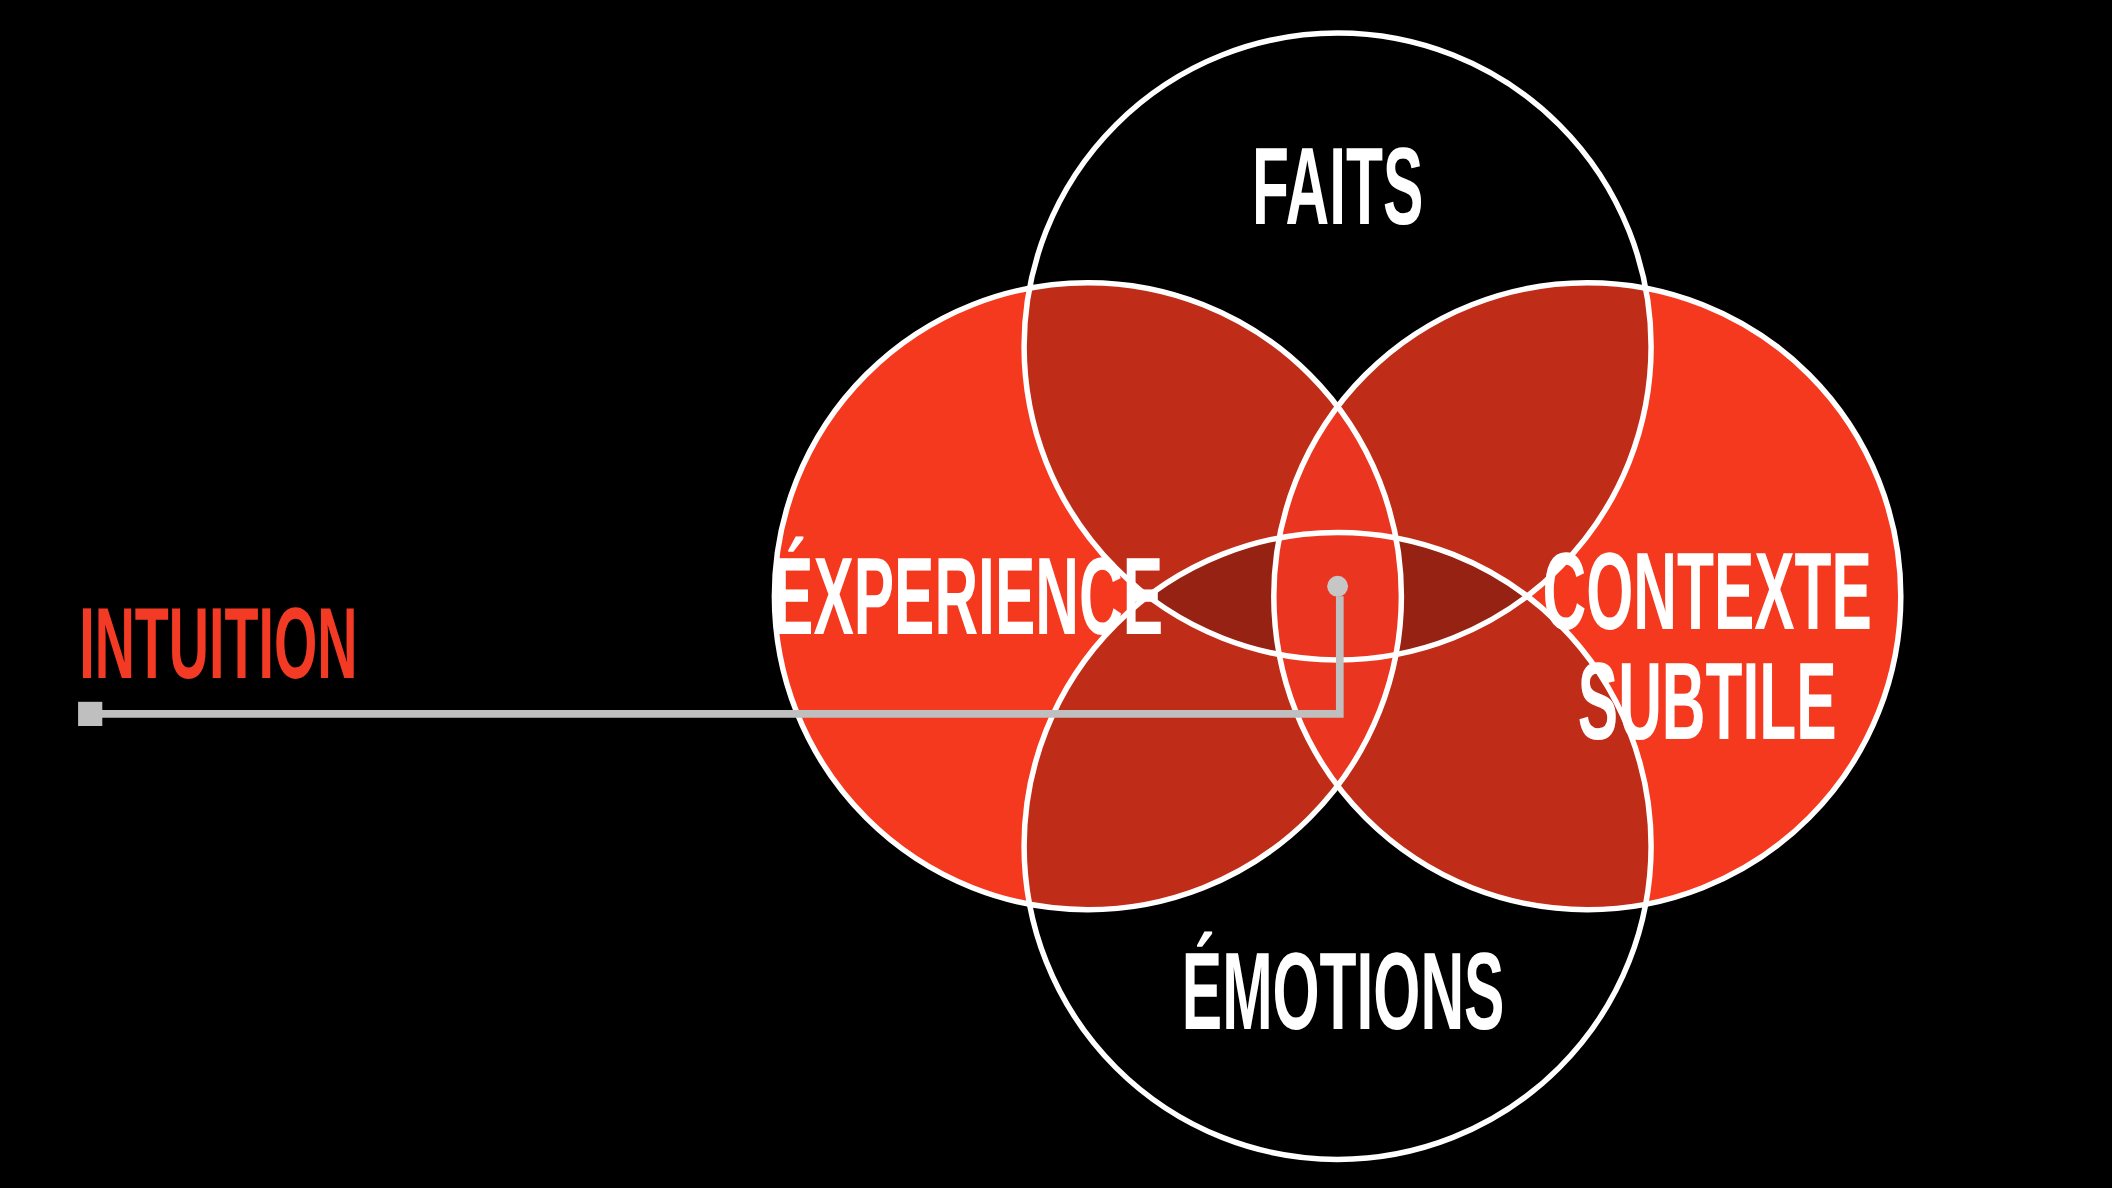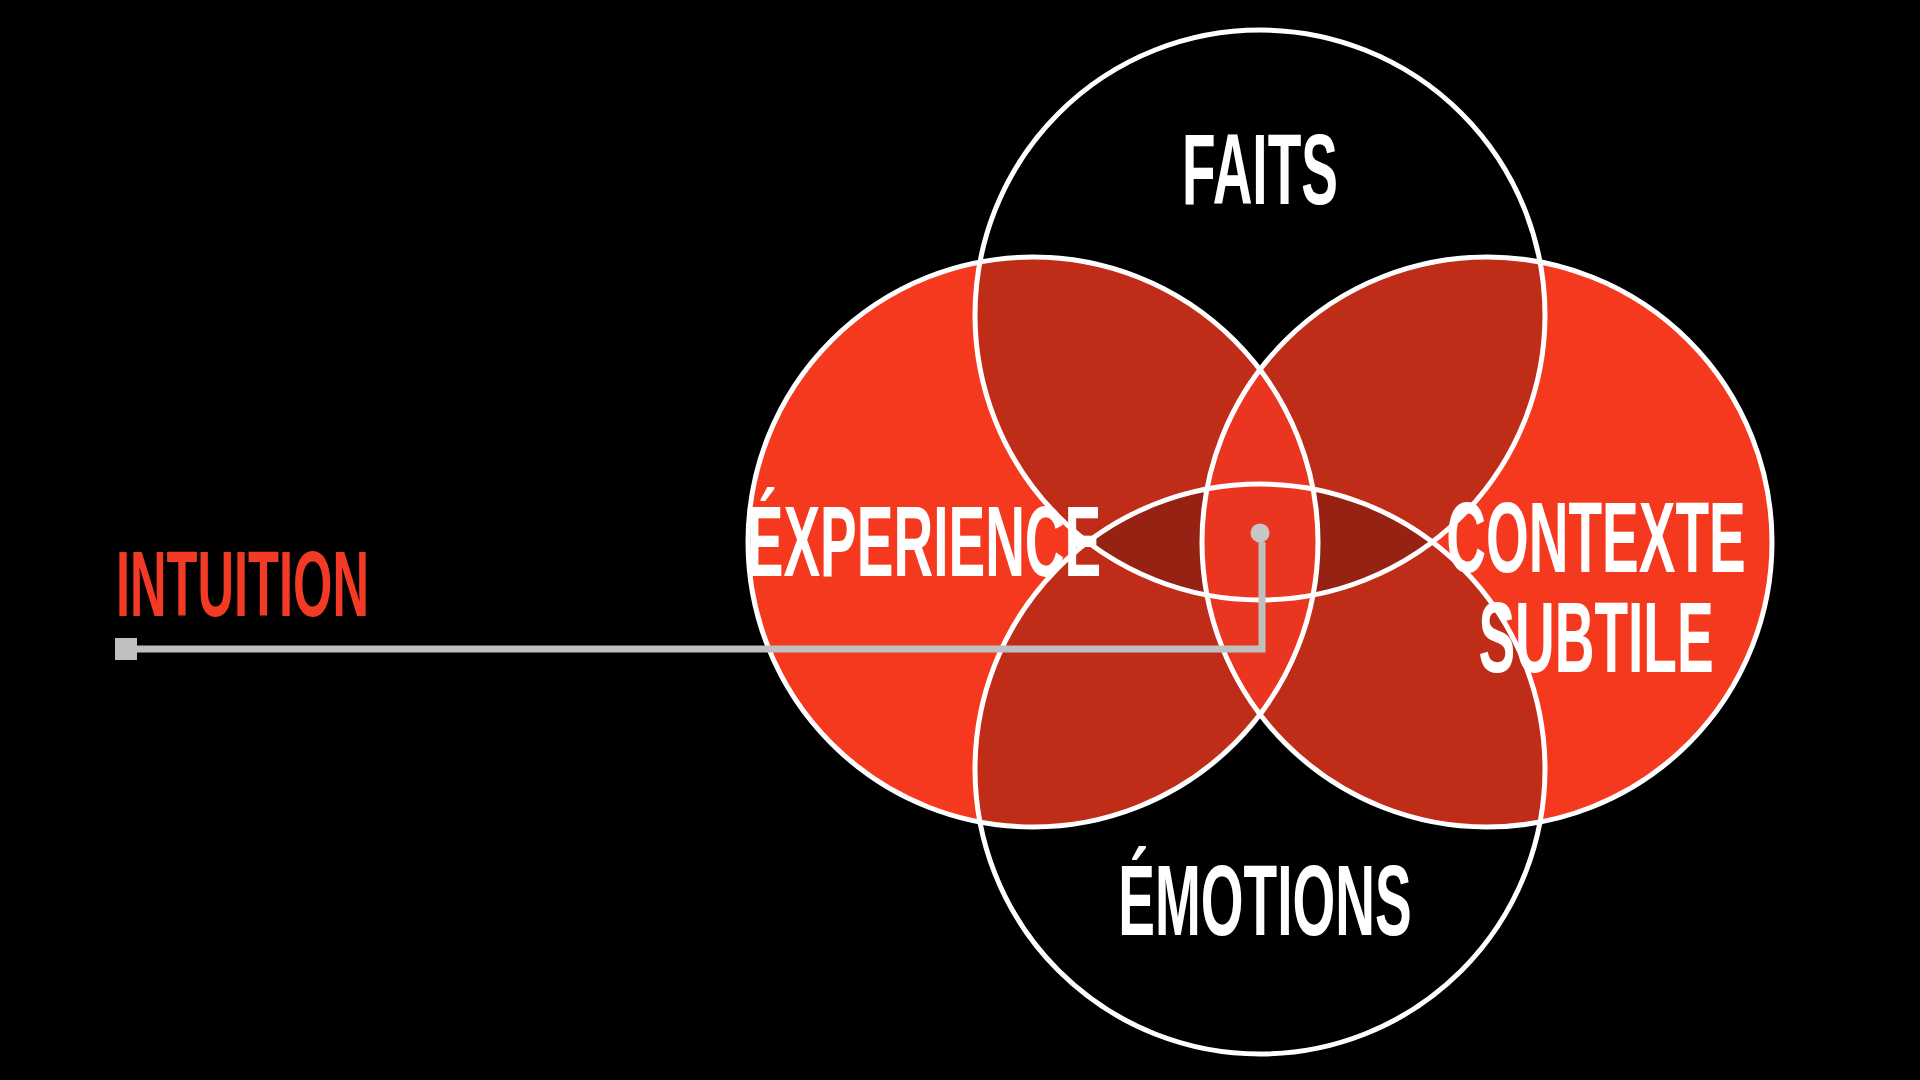--- a/index.html
+++ b/index.html
@@ -8,21 +8,20 @@
     width: 1920px;
     height: 1080px;
     background: #000;
     overflow: hidden;
   }
   .stage {
     position: relative;
     width: 1544px;
     height: 1080px;
     background: #bef264;
-    margin-left: 44px;
   }
   svg { display: block; }
   .vlabel {
     font-family: "Liberation Sans", "DejaVu Sans", sans-serif;
     font-weight: 700;
     letter-spacing: 0px;
   }
 </style>
 </head>
 <body>

